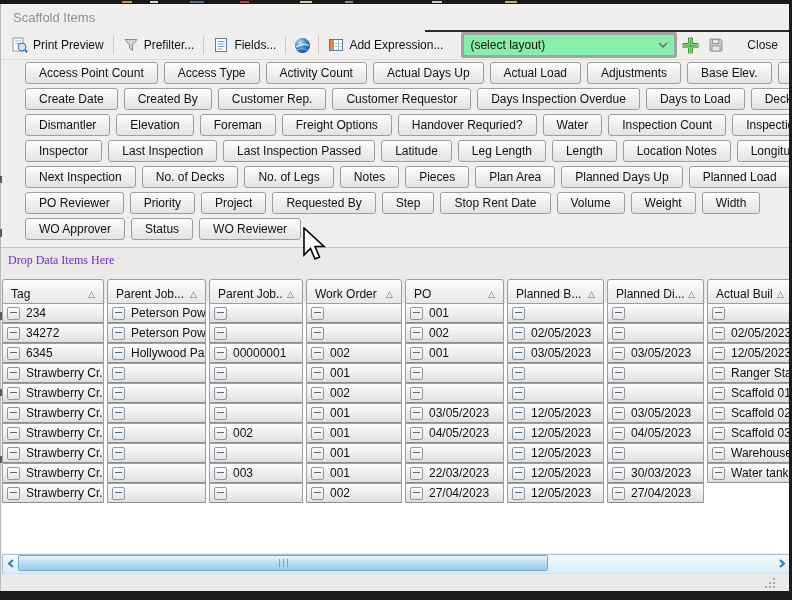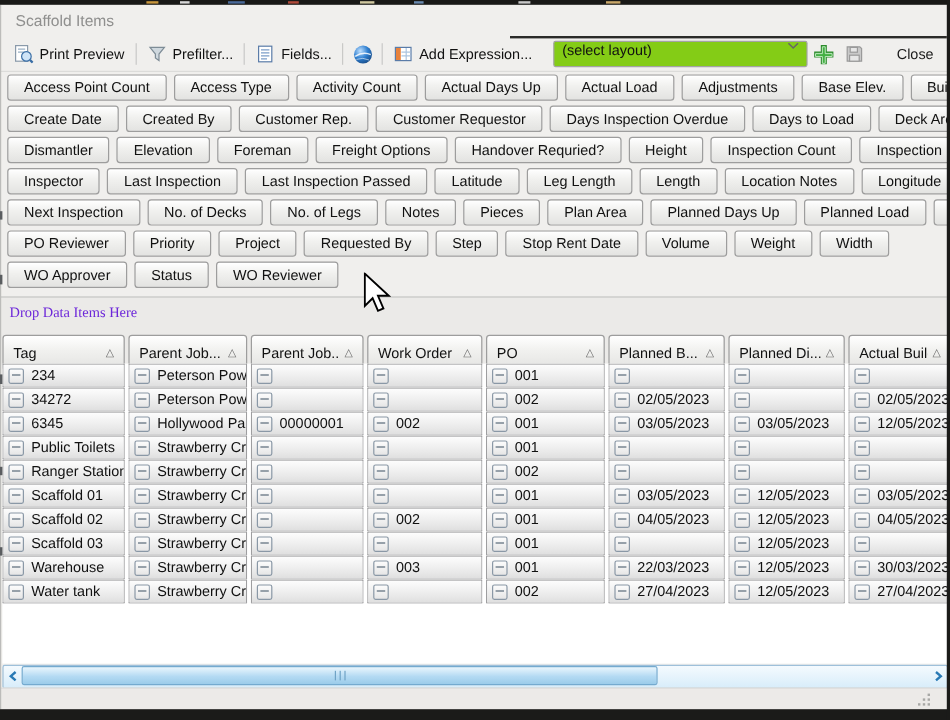--- a/index.html
+++ b/index.html
@@ -18,29 +18,29 @@
 
   
   #titlebar{left:0;top:5px;width:780px;height:25px;display:flex;align-items:center;
             padding-left:13px;font-size:13px;color:#8f8f8e;}
 
   
   #toolbar{left:0;top:31px;width:786px;height:28px;display:flex;align-items:center;
            padding-left:6px;font-size:12px;border-bottom:1px solid #dcdcda;}
   .tbtn{display:flex;align-items:center;gap:5px;padding:2px 6px;border-radius:2px;cursor:default;}
   .sep{width:1px;height:18px;background:#c9c9c7;margin:0 3px;}
-  #layout-combo{width:198px;height:20px;border:1px solid #a3a3a3;border-radius:2px;background:#84cc16;
-                display:flex;align-items:flex-start;justify-content:space-between;
+  #layout-combo{width:198px;height:20px;border:3px solid #a3a3a3;border-radius:2px;background:#86efac;
+                display:flex;align-items:center;justify-content:space-between;
                 padding:0 6px;margin-left:12px;}
   .iconbtn{width:26px;height:24px;display:flex;align-items:center;justify-content:center;border-radius:2px;}
   #toolbar .spacer{flex:1;}
   #close-btn{margin-right:14px;color:#1a1a1a;}
 
   
-  #chips-area{left:2px;top:62px;width:758px;}
+  #chips-area{left:2px;top:62px;width:758px;padding-left:19px;}
   .chips-row{display:flex;gap:6px;margin:0 0 4px 4px;}
   .chip{height:20px;display:inline-flex;align-items:center;padding:0 13px;white-space:nowrap;
         border:1px solid #9d9d9d;border-radius:3px;font-size:12px;color:#111;
         background:linear-gradient(#ffffff,#f1f1ef 42%,#e3e3e1);
         box-shadow:inset 0 1px 0 rgba(255,255,255,.7);}
 
   
   #drop-band{left:0;top:247px;width:789px;height:56px;background:#ebeae8;
              border-top:1px solid #c6c6c4;}
   #drop-hint{left:8px;top:253px;font-size:12px;color:#6d28d9;font-family:Liberation Serif, serif;}
@@ -201,21 +201,21 @@
       <div class="chip">Days Inspection Overdue</div>
       <div class="chip">Days to Load</div>
       <div class="chip">Deck Area</div>
     </div>
     <div class="chips-row">
       <div class="chip">Dismantler</div>
       <div class="chip">Elevation</div>
       <div class="chip">Foreman</div>
       <div class="chip">Freight Options</div>
       <div class="chip">Handover Requried?</div>
-      <div class="chip">Height</div>
+      <div class="chip">Water</div>
       <div class="chip">Inspection Count</div>
       <div class="chip">Inspection Frequency</div>
     </div>
     <div class="chips-row">
       <div class="chip">Inspector</div>
       <div class="chip">Last Inspection</div>
       <div class="chip">Last Inspection Passed</div>
       <div class="chip">Latitude</div>
       <div class="chip">Leg Length</div>
       <div class="chip">Length</div>
@@ -381,24 +381,20 @@
     <div class="cell">
       <span class="collapse-box"></span>
       <span>03/05/2023</span>
     </div>
     <div class="cell">
       <span class="collapse-box"></span>
       <span>12/05/2023</span>
     </div>
     <div class="cell">
       <span class="collapse-box"></span>
-      <span>Public Toilets</span>
-    </div>
-    <div class="cell">
-      <span class="collapse-box"></span>
       <span>Strawberry Cr...</span>
     </div>
     <div class="cell">
       <span class="collapse-box"></span>
       <span></span>
     </div>
     <div class="cell">
       <span class="collapse-box"></span>
       <span></span>
     </div>

